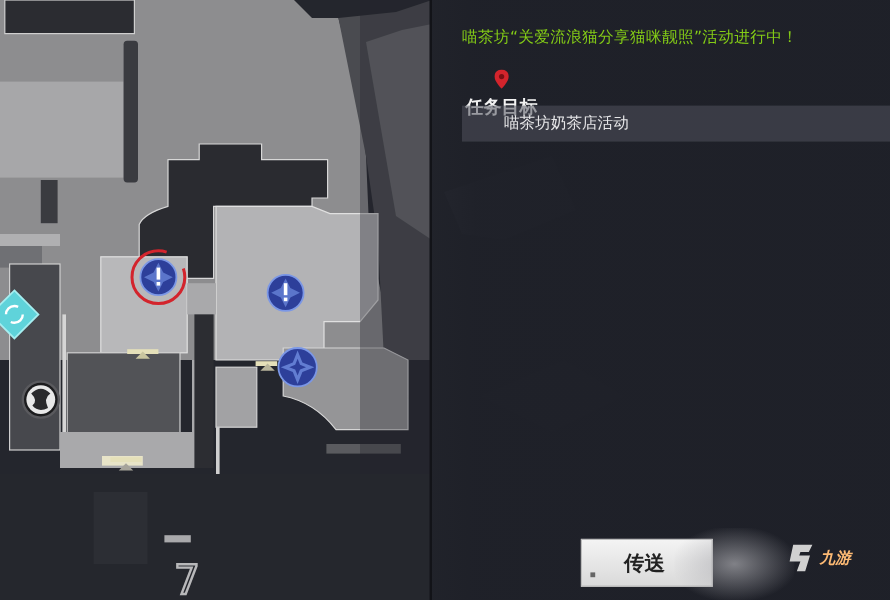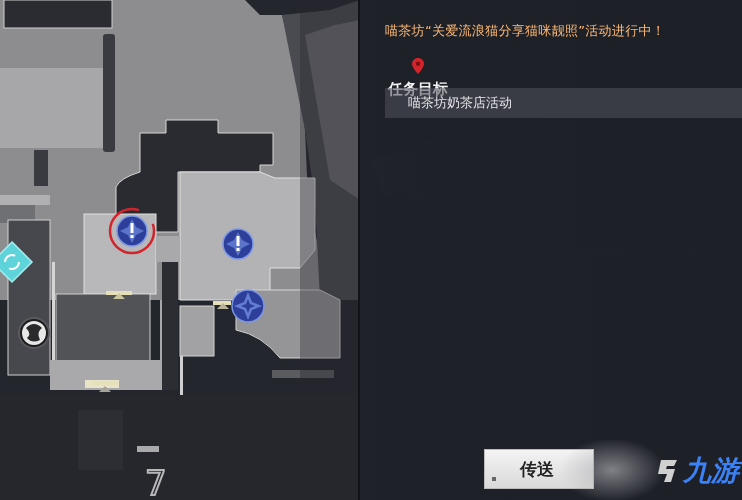--- a/index.html
+++ b/index.html
@@ -1,34 +1,34 @@
 <!DOCTYPE html>
 <html><head>
 <meta charset="utf-8">
 <style>
   html,body{margin:0;padding:0;}
   body{width:742px;height:500px;overflow:hidden;background:#1f2129;font-family:"DejaVu Sans",sans-serif;position:relative;}
   .map{position:absolute;left:0;top:0;width:742px;height:500px;}
   .panel{position:absolute;left:358px;top:0;width:384px;height:500px;
     background:linear-gradient(90deg,rgba(30,32,40,0.55) 0%,rgba(30,32,40,0.88) 10%,rgba(30,32,40,0.93) 100%);}
   .panel-divider{position:absolute;left:358px;top:0;width:2px;height:500px;background:#121318;}
-  .event-text{position:absolute;left:385px;top:22px;color:#fdba74;font-size:13px;letter-spacing:0.3px;white-space:nowrap;}
+  .event-text{position:absolute;left:385px;top:22px;color:#84cc16;font-size:13px;letter-spacing:0.3px;white-space:nowrap;}
   .obj-header{position:absolute;left:388px;top:58px;display:flex;align-items:center;gap:6px;flex-direction:column;}
   .pin{width:12px;height:16px;}
   .obj-title{color:#f2f2f2;font-family:"DejaVu Serif",serif;font-weight:bold;font-size:15px;}
   .obj-row{position:absolute;left:385px;top:88px;width:357px;height:30px;background:rgba(80,82,92,0.55);display:flex;align-items:center;}
-  .obj-item{color:#e6e6e8;font-size:13px;padding-left:23px;}
+  .obj-item{color:#e6e6e8;font-size:13px;padding-left:35px;}
   .tp-btn{position:absolute;left:484px;top:449px;width:110px;height:40px;
     background:linear-gradient(180deg,#f4f4f4,#d9d9d9);display:flex;align-items:center;justify-content:flex-end;padding-right:40px;box-sizing:border-box;
     box-shadow:0 0 0 1px #bcbcbc inset;}
   .tp-btn span{font-family:Liberation Serif, serif;font-weight:bold;font-size:17px;color:#222;}
   .tp-dot{position:absolute;left:8px;bottom:8px;width:4px;height:4px;background:#666;}
   .blur{position:absolute;left:562px;top:440px;width:100px;height:60px;background:radial-gradient(ellipse at center,rgba(170,170,175,0.7),rgba(60,62,70,0.0) 75%);}
   .wm{position:absolute;left:655px;top:452px;display:flex;align-items:center;gap:2px;}
-  .wm-text{color:#3b82f6;font-style:italic;font-weight:bold;font-size:28px;}
+  .wm-text{color:#fdba74;font-style:italic;font-weight:bold;font-size:13px;}
 </style>
 </head>
 <body>
 
 <svg class="map" viewBox="0 0 742 500" width="742" height="500">
   <defs>
     <linearGradient id="fadeR" x1="0" x2="1" y1="0" y2="0">
       <stop offset="0" stop-color="#8c8c8e"></stop>
       <stop offset="1" stop-color="#6e6f73"></stop>
     </linearGradient>

